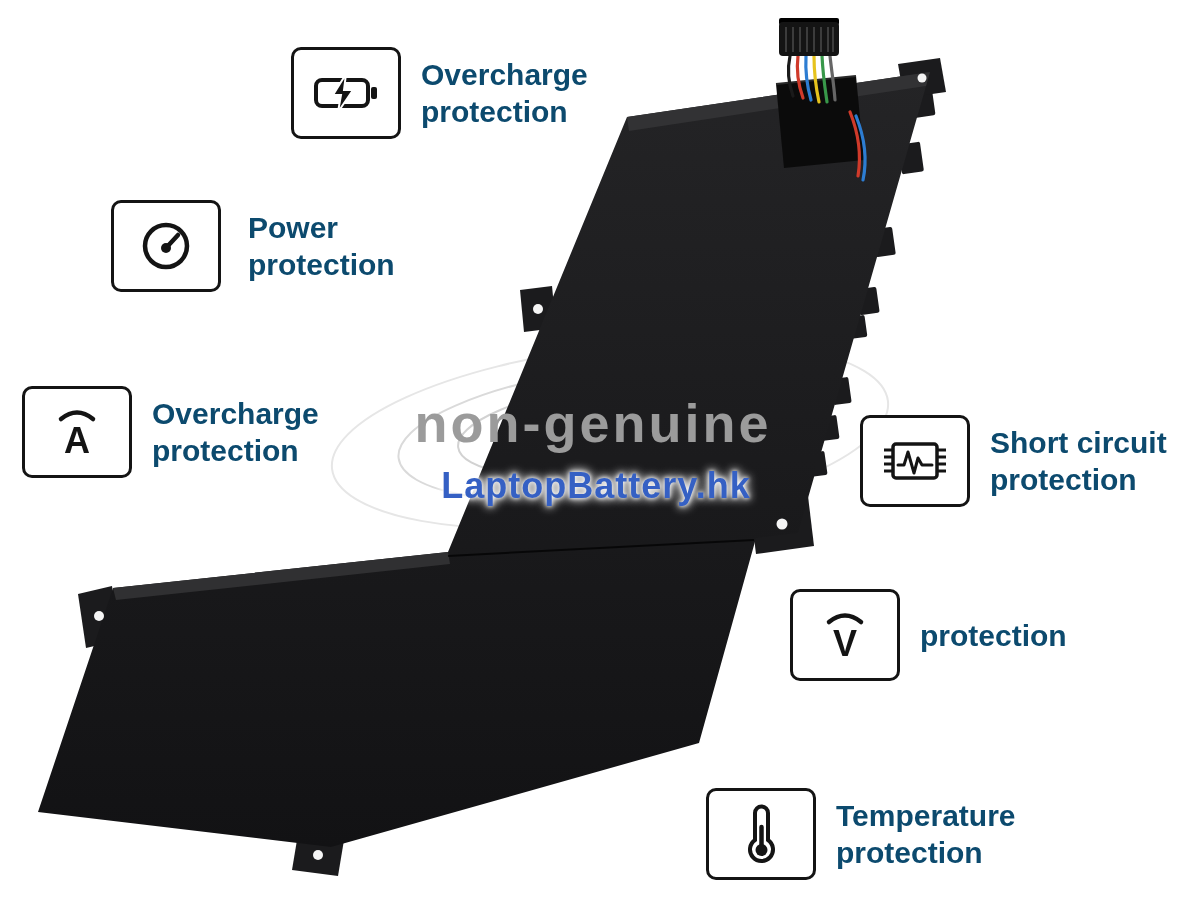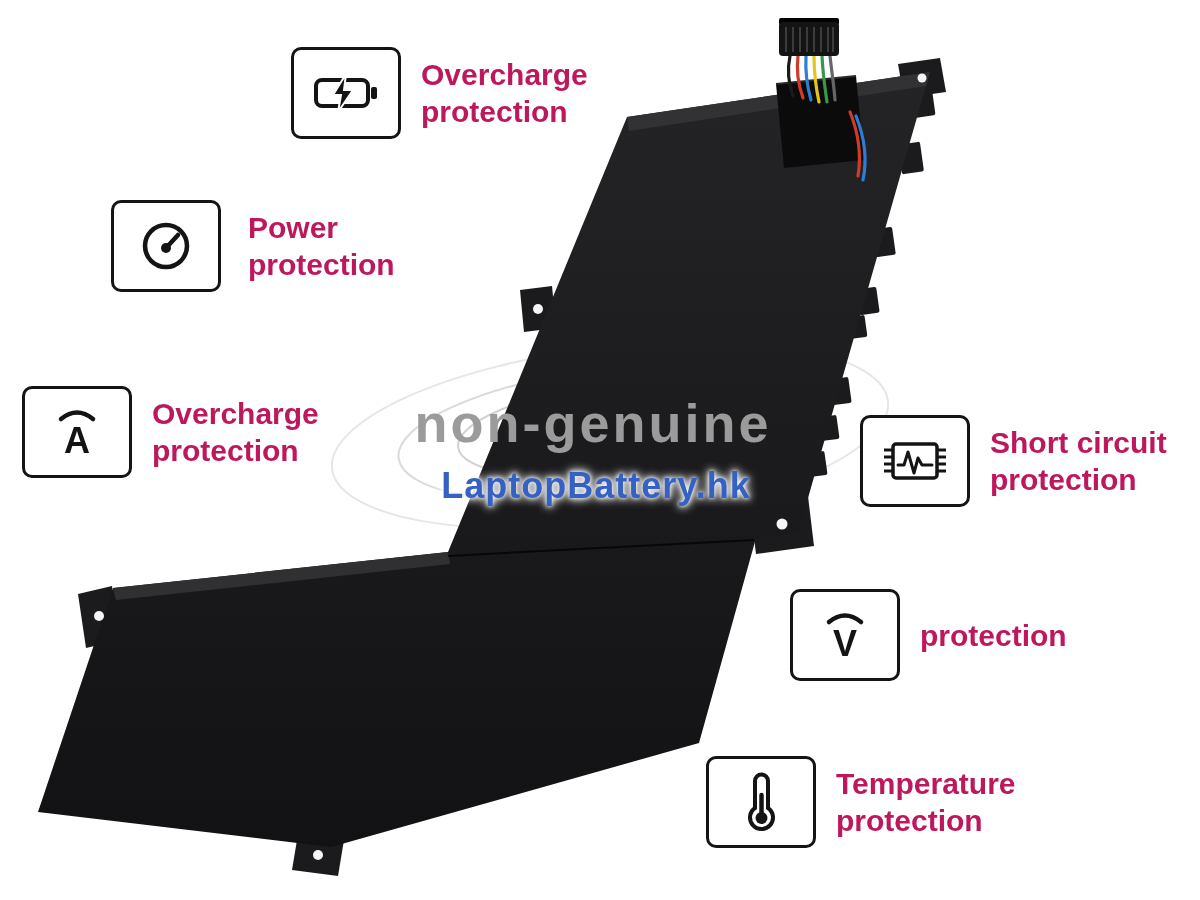--- a/index.html
+++ b/index.html
@@ -13,27 +13,27 @@
        color:#9b9b9b;letter-spacing:3px;}
   .wm2{position:absolute;left:-8px;right:0;top:468px;text-align:center;
        font-family:"Liberation Sans",sans-serif;font-weight:700;font-size:36px;line-height:1;
        color:#3560c4;letter-spacing:1px;
        text-shadow:0 0 4px #ffffff,0 0 8px #ffffff,0 0 12px #ffffff;}
 
   
   .badge{position:absolute;display:flex;align-items:center;gap:20px;}
   .icon-box{width:104px;height:86px;background:#ffffff;border:3px solid #141414;border-radius:10px;
             display:flex;align-items:center;justify-content:center;flex:0 0 auto;}
-  .label{font-family:"Liberation Sans",sans-serif;font-weight:600;font-size:30px;line-height:37px;color:#be185d;}
+  .label{font-family:"Liberation Sans",sans-serif;font-weight:600;font-size:30px;line-height:37px;color:#0c4a6e;}
   .f-overcharge{left:291px;top:47px;}
   .f-power{left:111px;top:200px;gap:27px;}
   .f-overcurrent{left:22px;top:386px;}
   .f-short{left:860px;top:415px;}
   .f-overvolt{left:790px;top:589px;}
-  .f-temp{left:706px;top:756px;}
+  .f-temp{left:706px;top:788px;}
 </style>
 </head>
 <body>
 
 <div class="canvas">
 
   <svg class="battery-svg" width="1200" height="900" viewBox="0 0 1200 900">
     <defs>
       <linearGradient id="bodyGrad" x1="0" y1="0" x2="0" y2="1">
         <stop offset="0" stop-color="#242426"></stop>

